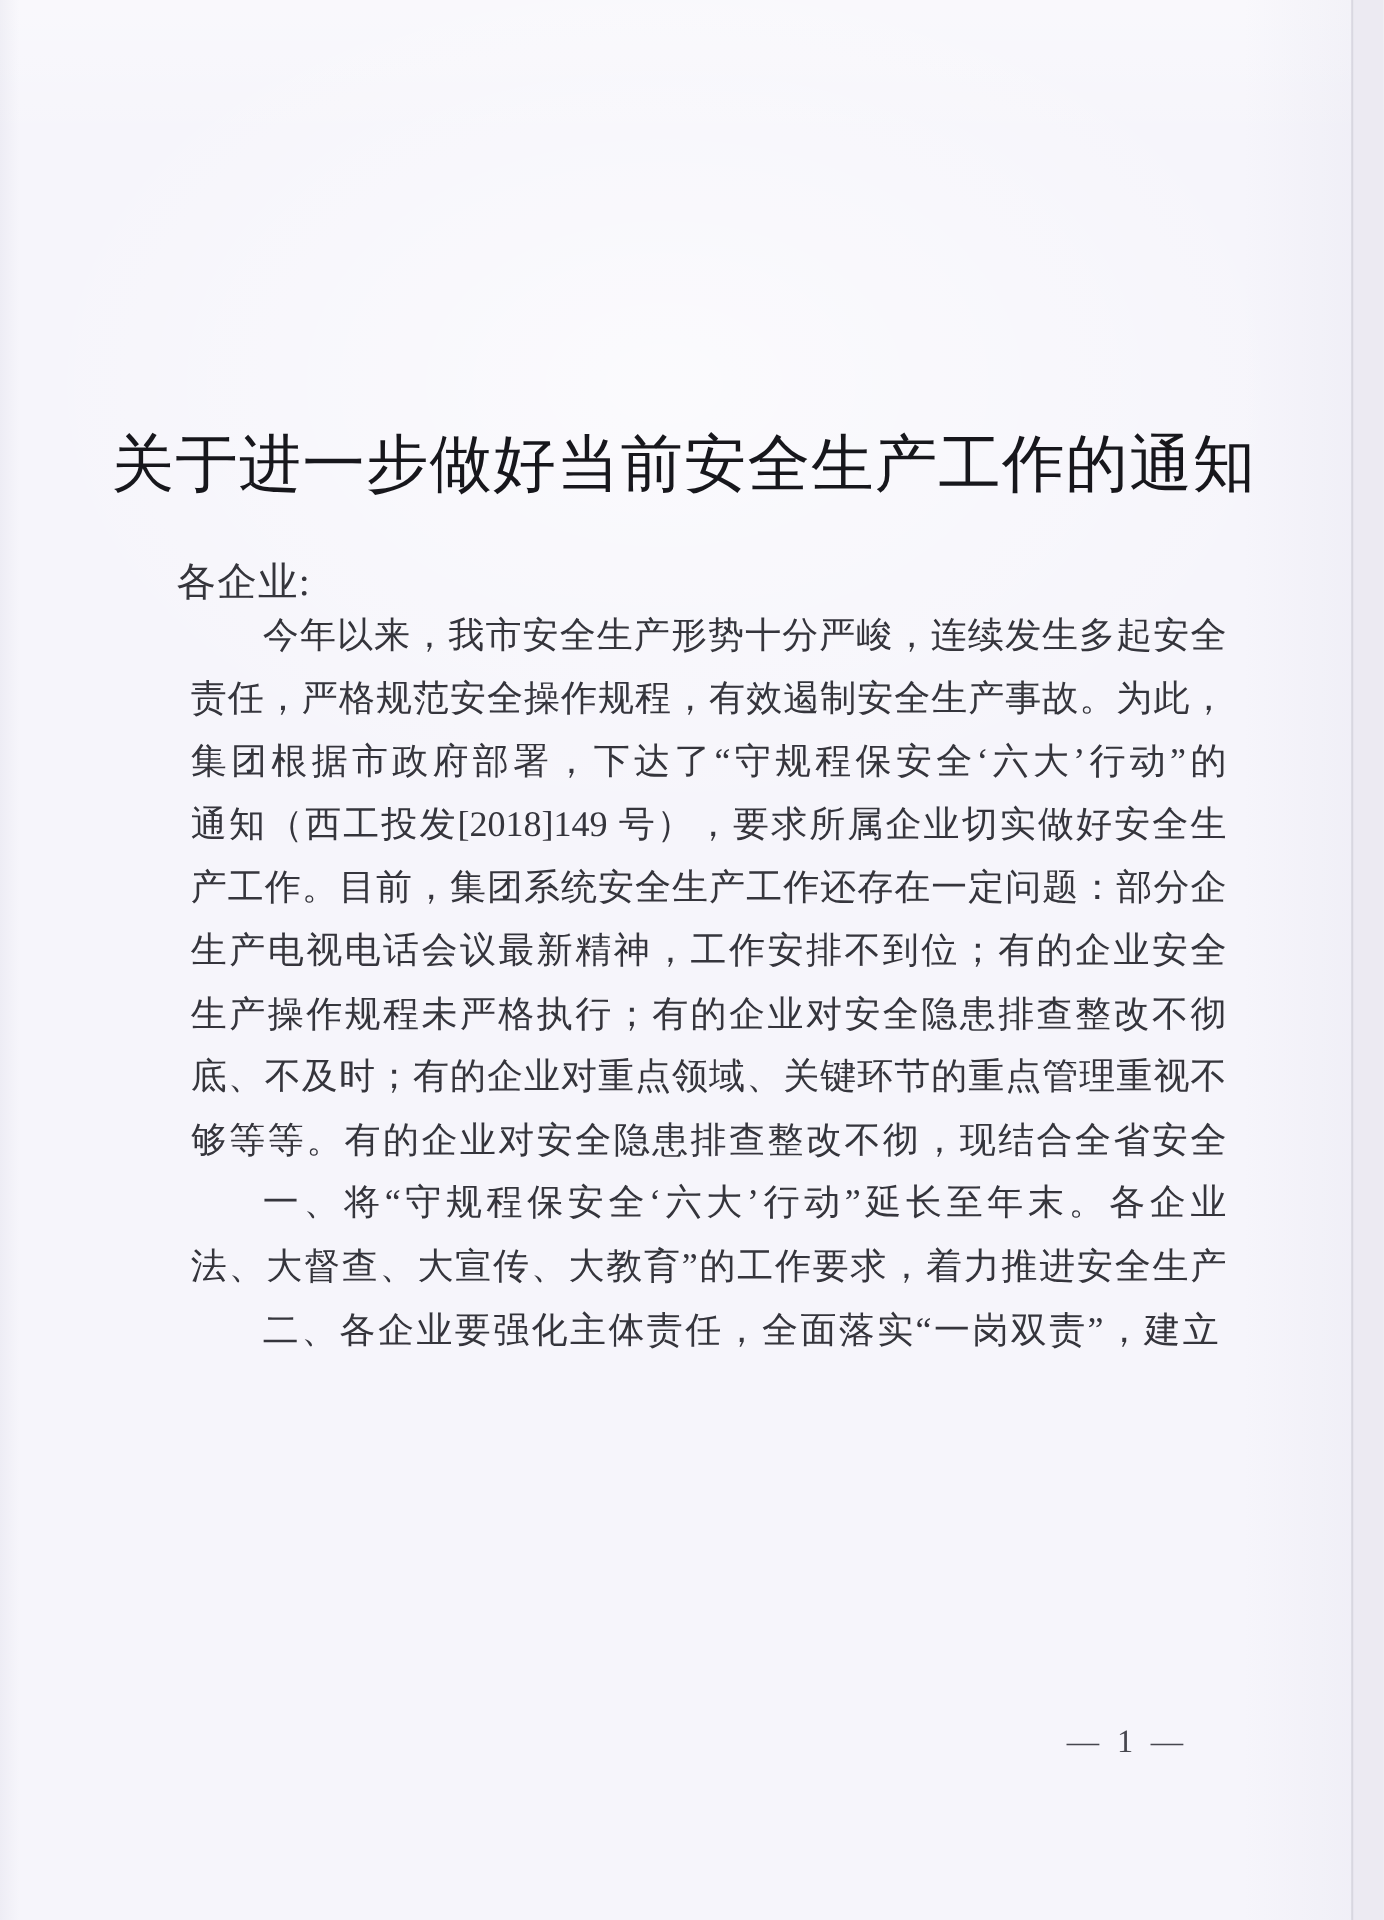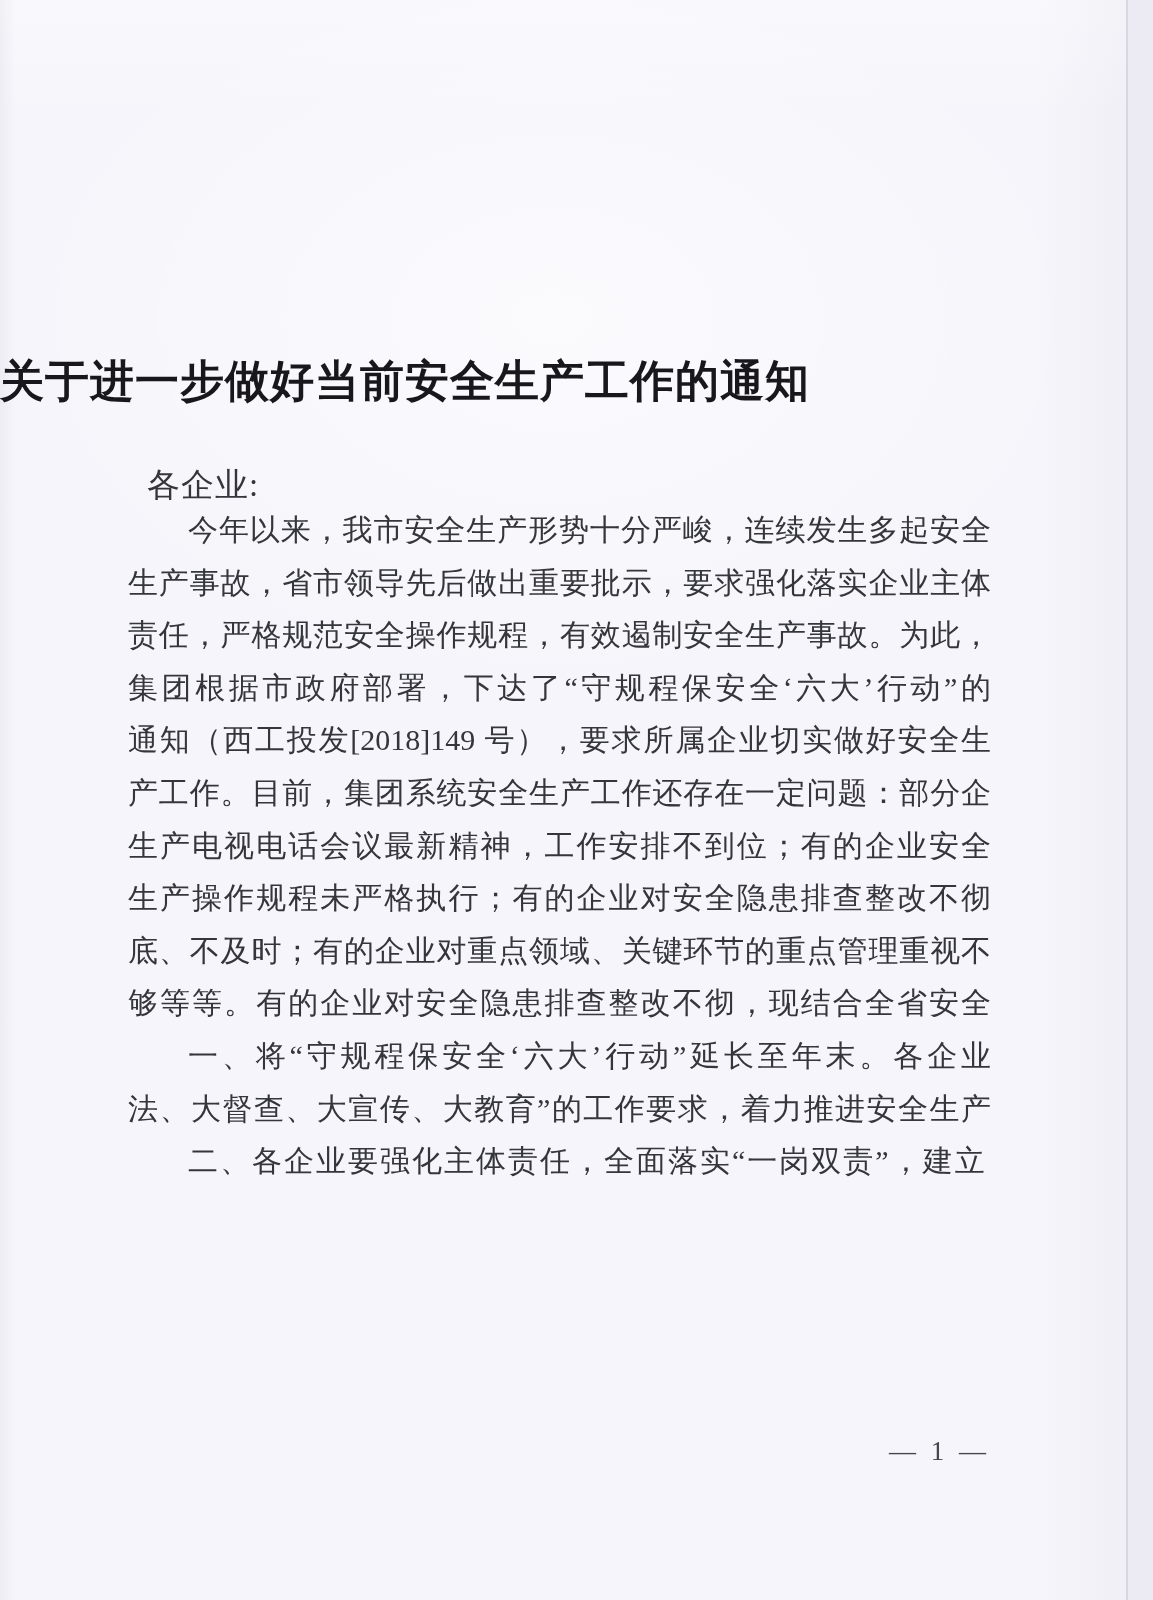--- a/index.html
+++ b/index.html
@@ -44,39 +44,39 @@
     position: absolute;
     top: 0; right: 27px;
     width: 90px; height: 100%;
     background: linear-gradient(270deg, rgba(190,190,210,0.10), rgba(255,255,255,0));
   }
   .title {
     position: absolute;
     top: 352px;
     left: 0;
     width: 1140px;
-    text-align: left;
+    text-align: center;
     font-family: "Liberation Sans", "DejaVu Sans", sans-serif;
-    font-size: 44px;
-    font-weight: 700;
+    font-size: 52px;
+    font-weight: 400;
     letter-spacing: 1px;
     color: var(--title-ink);
   }
   .salutation {
     position: absolute;
     top: 463px;
     left: 147px;
     font-size: 33px;
     color: var(--ink);
     letter-spacing: 1px;
   }
   .doc-body {
     position: absolute;
     top: 504px;
-    left: 128px;
+    left: 159px;
     width: 863px;
     font-size: 30px;
     color: var(--ink);
   }
   .line {
     height: 52.6px;
     line-height: 52.6px;
     text-align: justify;
     text-align-last: justify;
     overflow: hidden;
@@ -106,21 +106,20 @@
   <div class="scan-right-strip"></div>
 
   <h1 class="title">关于进一步做好当前安全生产工作的通知</h1>
 
   <div class="salutation">各企业:</div>
 
   <div class="doc-body">
 
     <div class="paragraph">
       <div class="line indent">今年以来，我市安全生产形势十分严峻，连续发生多起安全</div>
-      <div class="line">生产事故，省市领导先后做出重要批示，要求强化落实企业主体</div>
       <div class="line">责任，严格规范安全操作规程，有效遏制安全生产事故。为此，</div>
       <div class="line">集团根据市政府部署，下达了“守规程保安全‘六大’行动”的</div>
       <div class="line">通知（西工投发[2018]149 号），要求所属企业切实做好安全生</div>
       <div class="line">产工作。目前，集团系统安全生产工作还存在一定问题：部分企</div>
       <div class="line">生产电视电话会议最新精神，工作安排不到位；有的企业安全</div>
       <div class="line">生产操作规程未严格执行；有的企业对安全隐患排查整改不彻</div>
       <div class="line">底、不及时；有的企业对重点领域、关键环节的重点管理重视不</div>
       <div class="line">够等等。有的企业对安全隐患排查整改不彻，现结合全省安全</div>
     </div>
 

